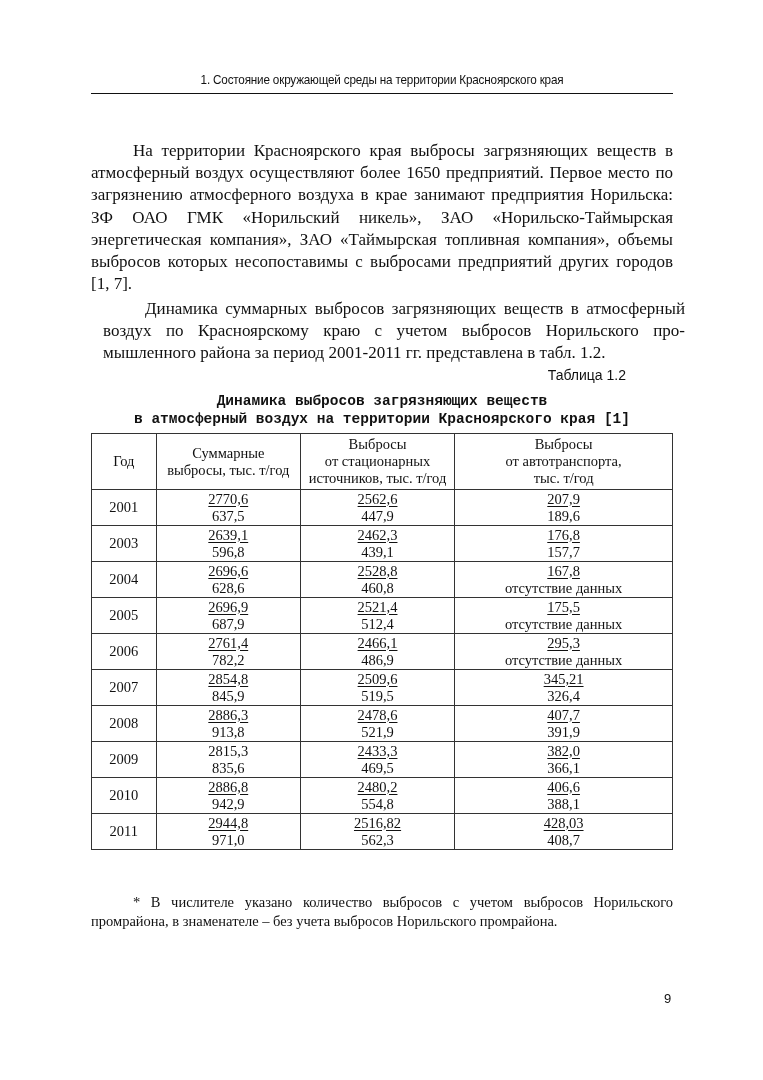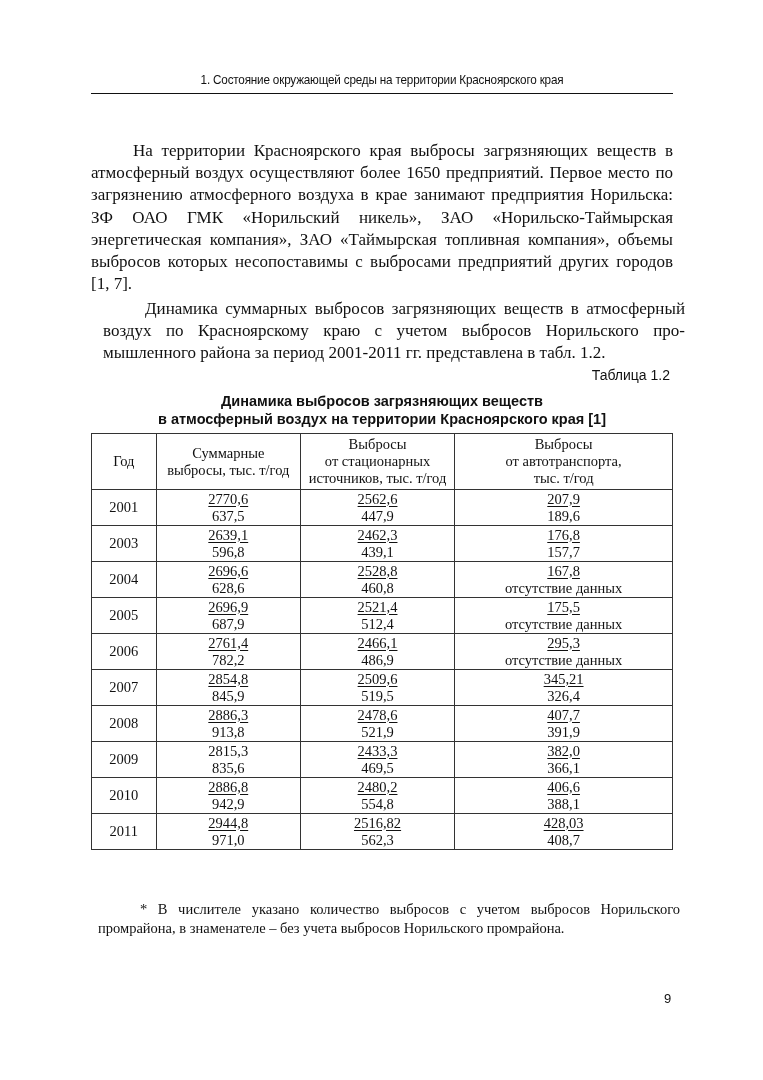--- a/index.html
+++ b/index.html
@@ -1,17 +1,17 @@
 <!DOCTYPE html>
 <html><head>
 <meta charset="utf-8">
 <style>
   html, body { margin: 0; padding: 0; background: #ffffff; }
   body { width: 763px; height: 1080px; position: relative; overflow: hidden; color: #111; }
-  .page { position: absolute; left: 0; top: 0; width: 700px; height: 1080px; padding-left: 44px; }
+  .page { position: absolute; left: 0; top: 0; width: 700px; height: 1080px; }
   .running-header {
     position: absolute; left: 91px; width: 582px; top: 72px;
     font-family: "Liberation Sans", sans-serif; font-size: 13px; text-align: center;
     letter-spacing: -0.2px; transform: scaleX(0.9); transform-origin: center;
   }
   .header-rule { position: absolute; left: 91px; width: 582px; top: 93px; height: 0; border-top: 1.5px solid #111; }
   .section-title {
     position: absolute; left: 133px; top: 110px;
     font-family: "Liberation Serif", serif; font-weight: bold; font-size: 17.5px; letter-spacing: 0.1px;
   }
@@ -21,21 +21,21 @@
     text-align: justify; text-indent: 42px; hyphens: manual;
   }
   .p1 { top: 140px; }
   .p2 { top: 286px; }
   .table-label {
     position: absolute; right: 74px; top: 367px;
     font-family: Liberation Sans, sans-serif; font-size: 14px;
   }
   .table-caption {
     position: absolute; left: 91px; width: 582px; top: 392px; text-align: center;
-    font-family: Liberation Sans, sans-serif; font-weight: bold; font-size: 14.5px; line-height: 18px;
+    font-family: Liberation Mono, monospace; font-weight: bold; font-size: 14.5px; line-height: 18px;
   }
   table.data {
     position: absolute; left: 91px; top: 433px; width: 582px;
     border-collapse: collapse;
     font-family: "Liberation Serif", serif; font-size: 14.5px;
   }
   table.data th, table.data td {
     border: 1px solid #333; text-align: center; vertical-align: middle; padding: 0; font-weight: normal;
   }
   table.data th { height: 55px; line-height: 17px; }
@@ -240,16 +240,16 @@
             <span class="num">562,3</span>
           </td>
         <td>
             <span class="num u">428,03</span>
             <span class="num">408,7</span>
           </td>
       </tr>
     </tbody>
   </table>
 
-  <p class="footnote" style="margin:7px">* В числителе указано количество выбросов с учетом выбросов Норильского промрайона, в знаменателе – без учета выбросов Норильского промрайона.</p>
+  <p class="footnote" style="margin:0">* В числителе указано количество выбросов с учетом выбросов Норильского промрайона, в знаменателе – без учета выбросов Норильского промрайона.</p>
 
   <div class="page-number">9</div>
 </div>
 
 </body></html>

